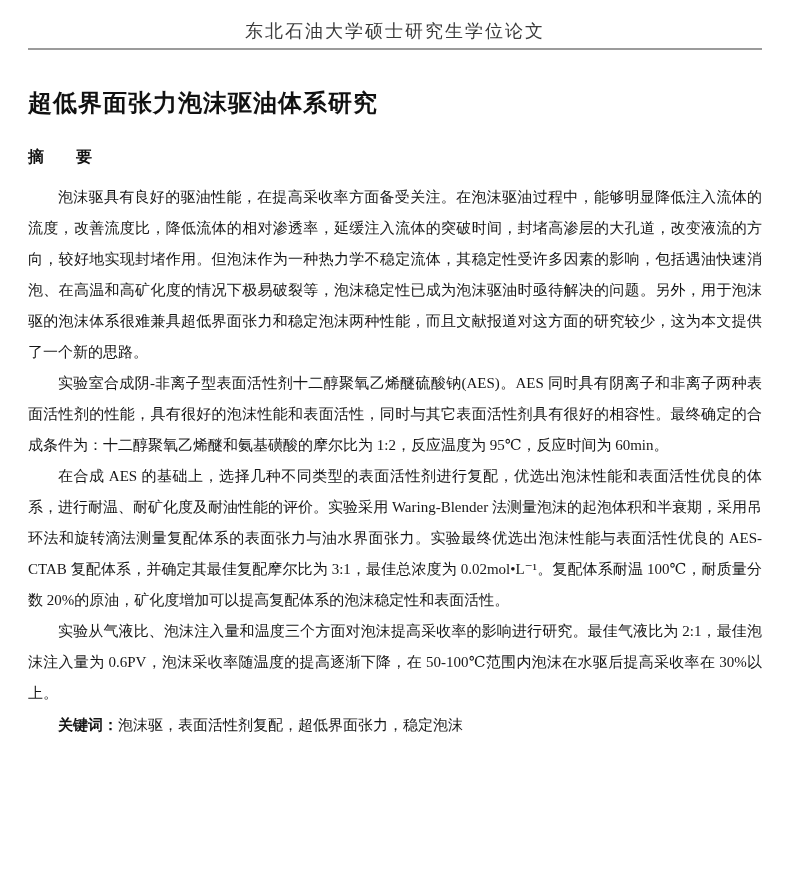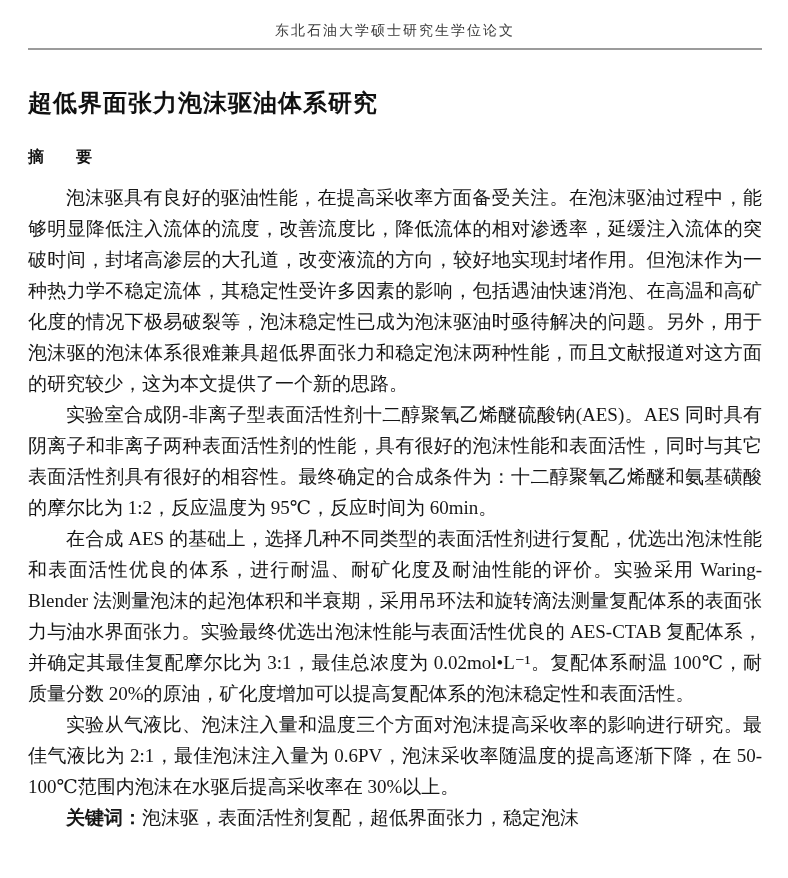--- a/index.html
+++ b/index.html
@@ -13,21 +13,21 @@
     height: 878px;
     box-sizing: border-box;
     background: #ffffff;
     padding: 22px 26px 0 28px;
     color: #1b1b1b;
     overflow: hidden;
   }
   .running-header {
     text-align: center;
     font-family: "Liberation Serif", "DejaVu Serif", serif;
-    font-size: 14px;
+    font-size: 18px;
     line-height: 18px;
     color: #3a3a3a;
     letter-spacing: 2px;
   }
   .header-rule {
     height: 2px;
     background: #9b9b9b;
     margin-top: 8px;
   }
   .title {
@@ -45,21 +45,21 @@
     text-align: left;
     font-family: "Liberation Sans", "DejaVu Sans", sans-serif;
     font-size: 16px;
     font-weight: bold;
     line-height: 26px;
     color: #111111;
   }
   .body-text {
     margin-top: 12px;
     font-family: "Liberation Serif", "DejaVu Serif", serif;
-    font-size: 19px;
+    font-size: 15px;
     line-height: 31px;
     text-align: justify;
     color: #161616;
   }
   .body-text p {
     margin: 0;
     text-indent: 2em;
   }
   .kw-label {
     font-weight: bold;

